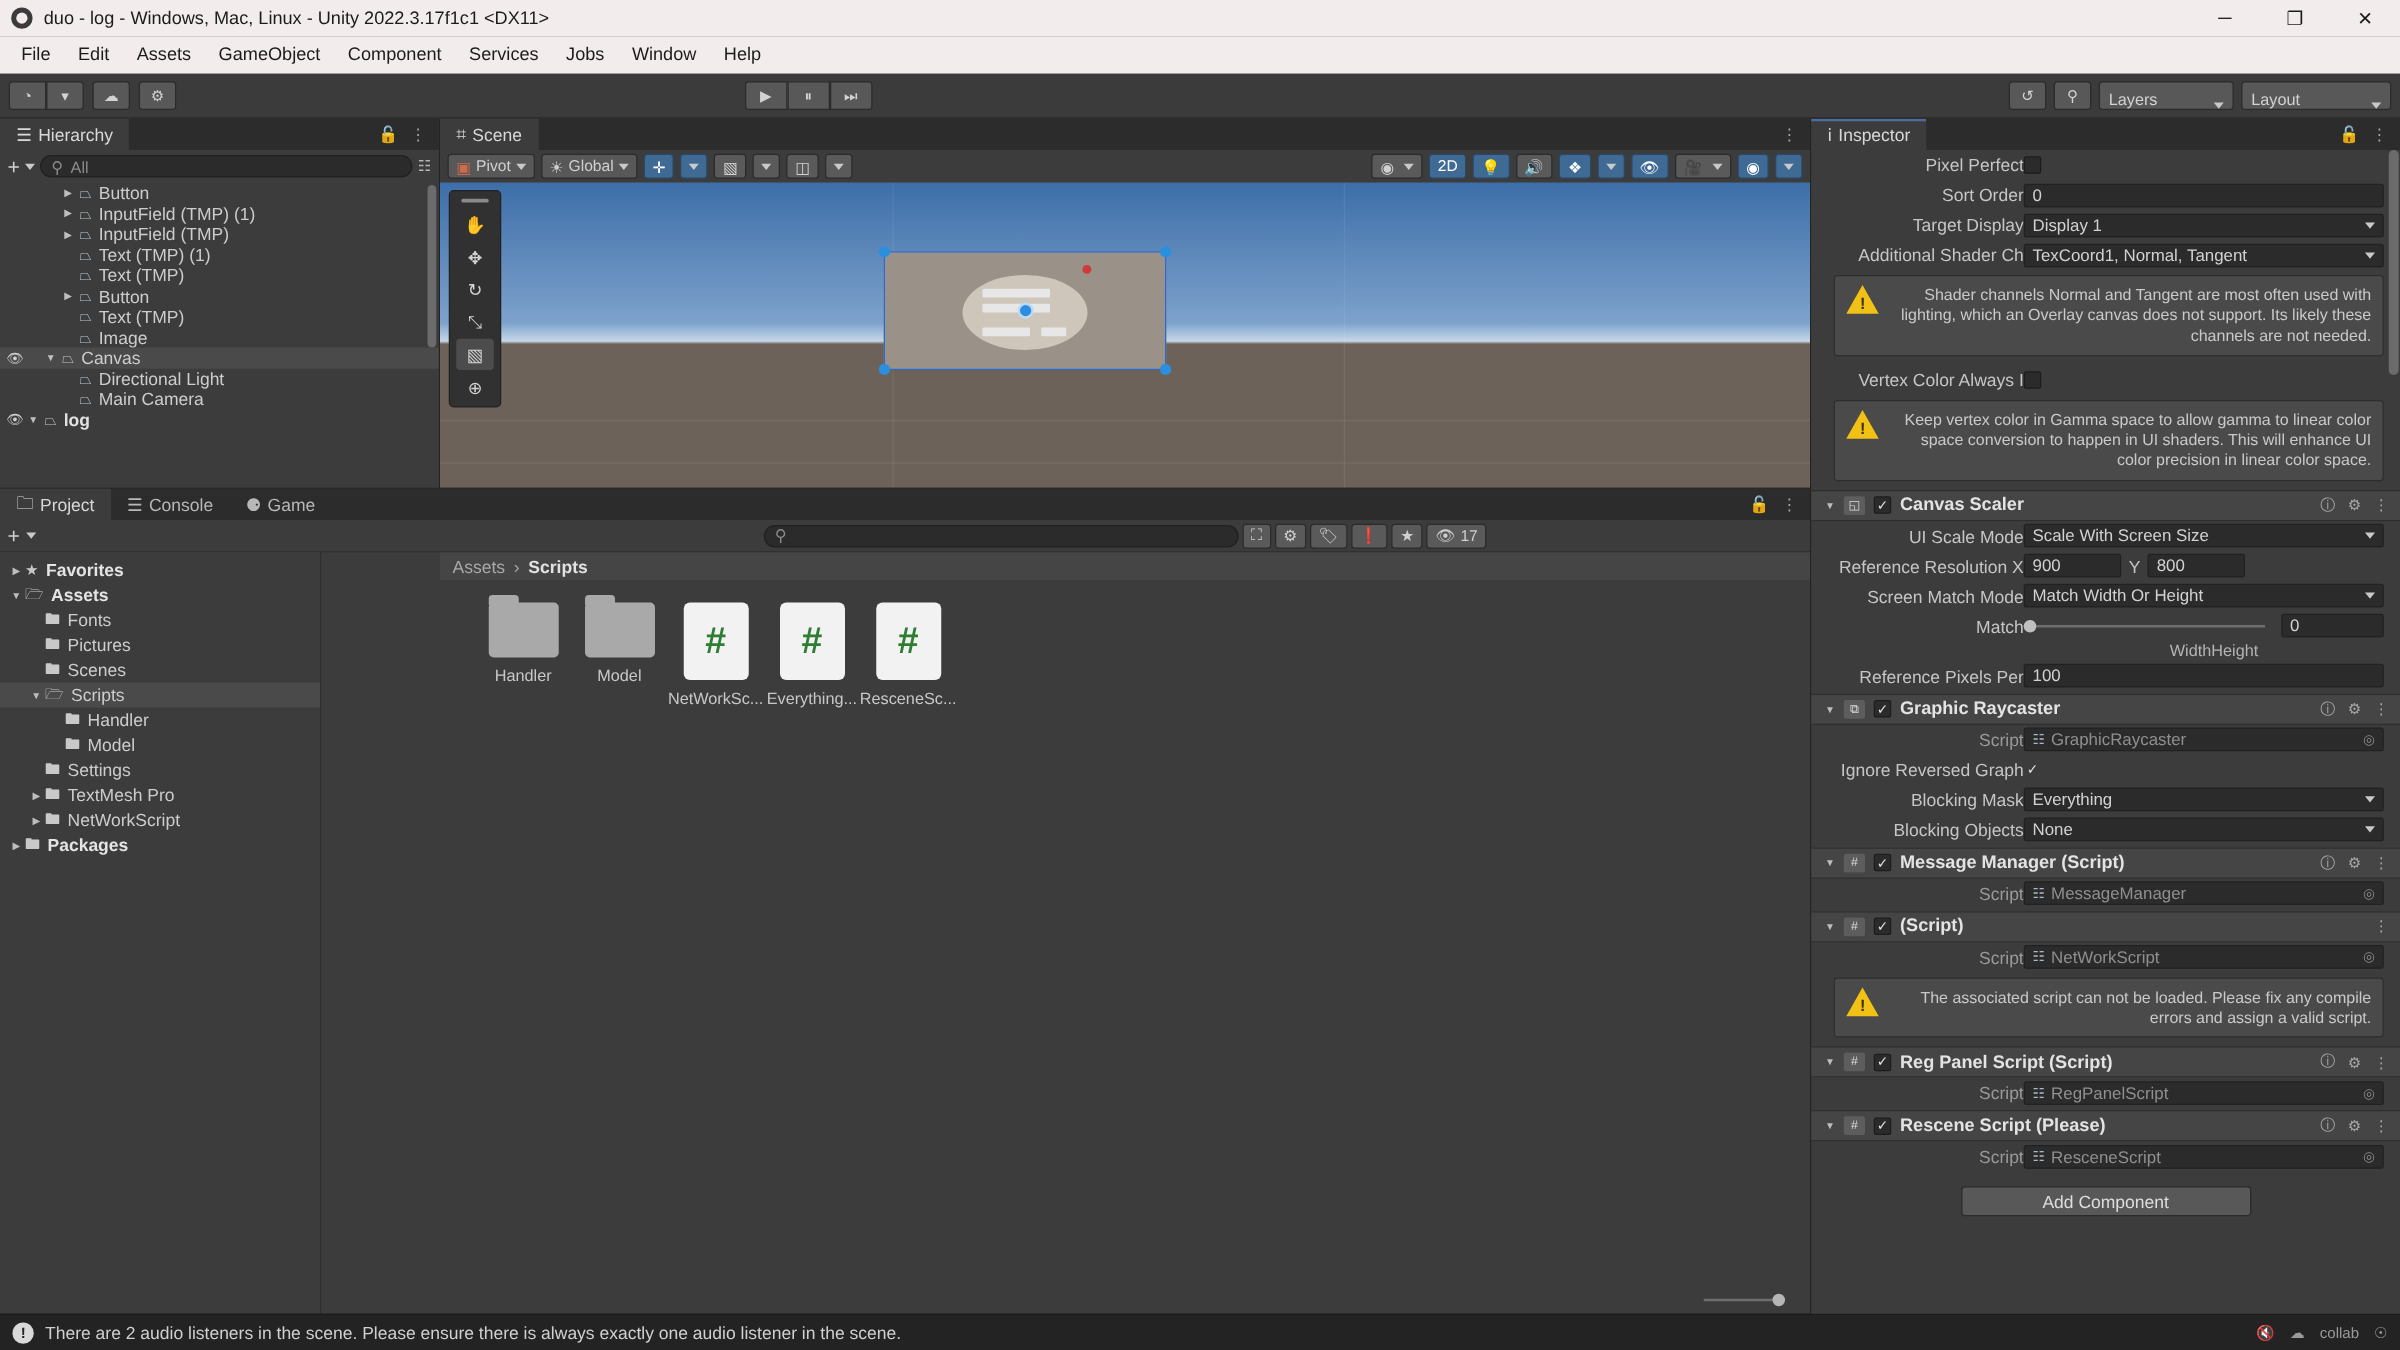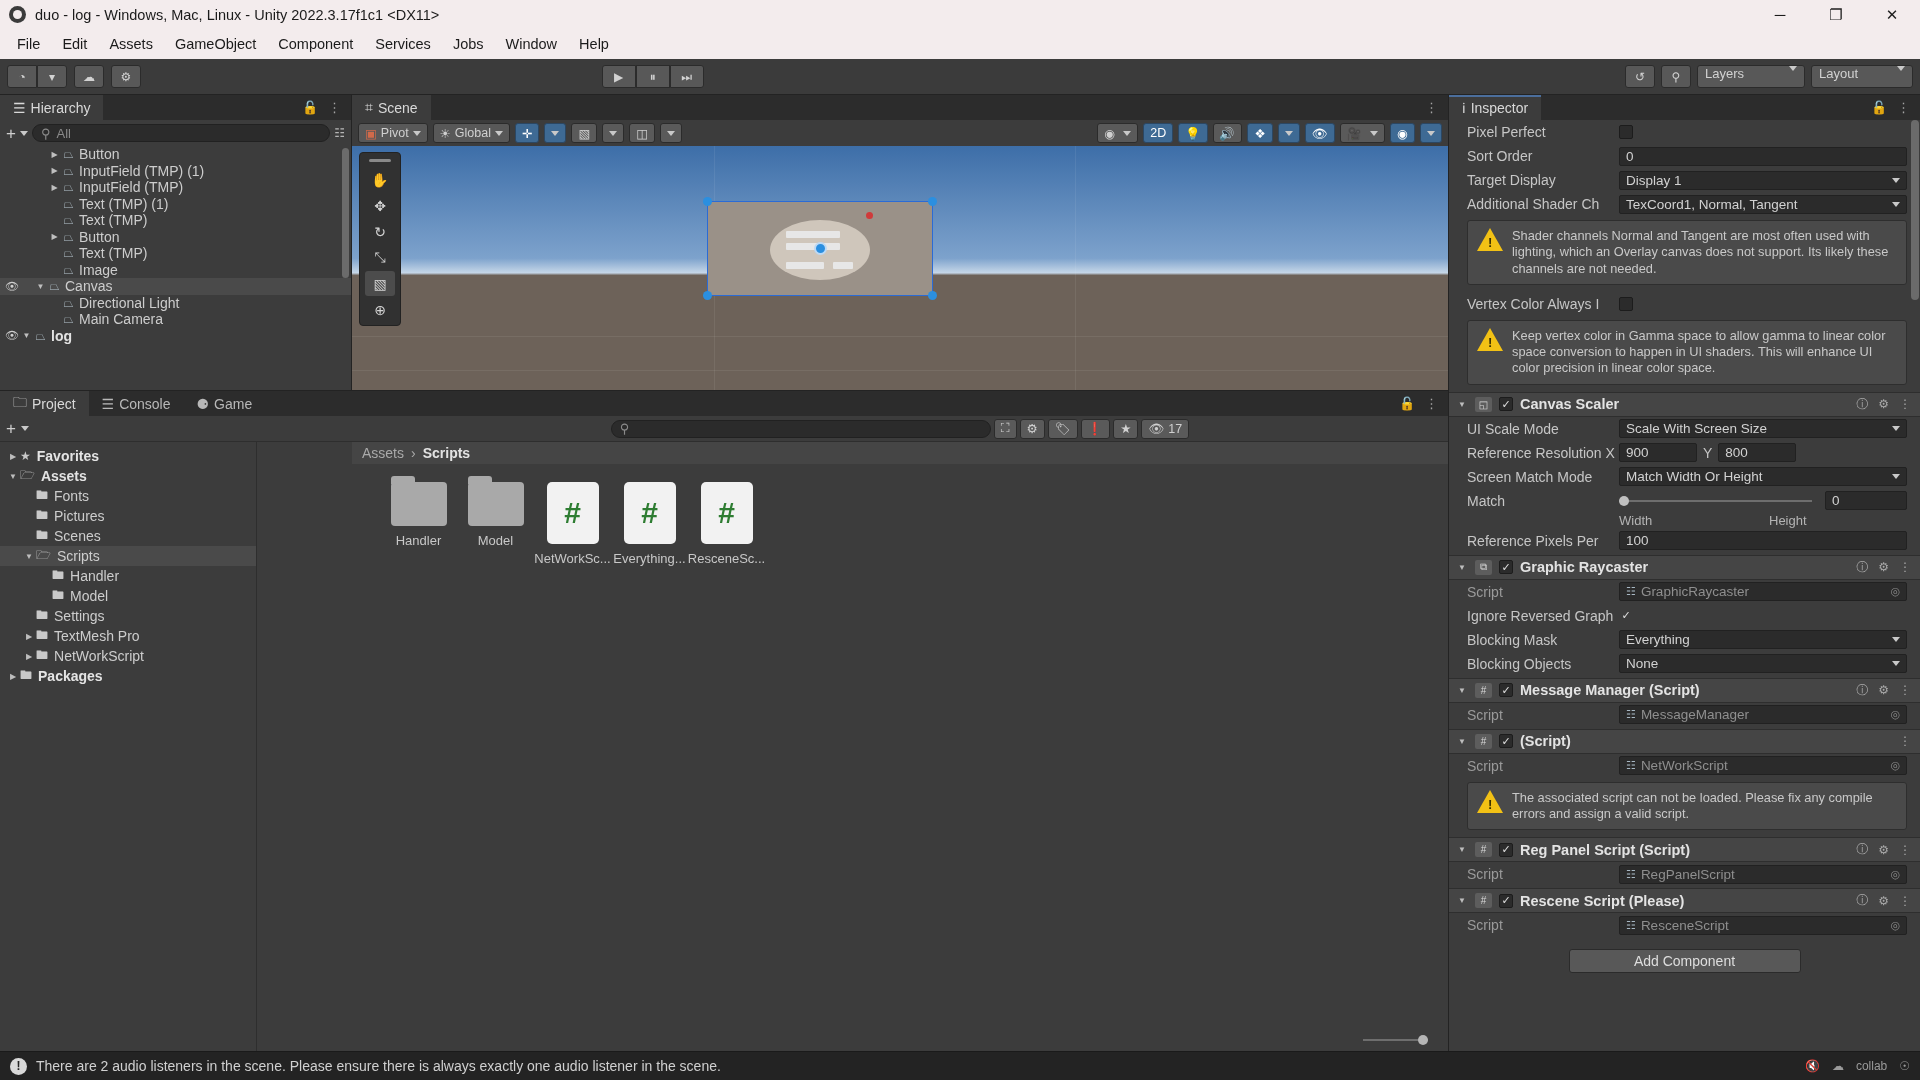--- a/index.html
+++ b/index.html
@@ -53,21 +53,21 @@
   }
   .tbtn.round-l { border-radius: 3px 0 0 3px; }
   .tbtn.round-r { border-radius: 0 3px 3px 0; }
   .tbtn.round { border-radius: 3px; }
   .tbtn.sep { margin-left: 7px; }
   .play-group { margin: 0 auto; display: flex; }
   .play-group .tbtn { min-width: 34px; }
   .tb-right { margin-left: auto; display: flex; align-items: center; gap: 6px; }
   .tb-dd {
     height: 23px; background: #585858; border: 1px solid #2b2b2b; border-radius: 3px;
-    display: flex; align-items: flex-start; padding: 0 7px; font-size: 13px; color: #d2d2d2;
+    display: flex; align-items: flex-end; padding: 0 7px; font-size: 13px; color: #d2d2d2;
     justify-content: space-between; gap: 18px;
   }
   .caret { width: 0; height: 0; border-left: 4px solid transparent; border-right: 4px solid transparent; border-top: 5px solid #c9c9c9; }
 
   
   .workspace { flex: 1 1 auto; display: flex; background: #383838; min-height: 0; }
   .col-left { width: 352px; flex: 0 0 352px; display: flex; flex-direction: column; }
   .col-mid  { flex: 1 1 auto; display: flex; flex-direction: column; min-width: 0; }
   .col-right{ width: 472px; flex: 0 0 472px; display: flex; flex-direction: column; background: #383838; border-left: 1px solid #232323; }
 
@@ -175,21 +175,21 @@
   .asset .thumb-script {
     width: 52px; height: 62px; background: #f2f2f2; border-radius: 5px; position: relative; margin-bottom: 7px;
     display: flex; align-items: center; justify-content: center; color: #2e7d32; font-size: 30px; font-weight: bold;
   }
   .asset .aname { font-size: 13px; color: #c8c8c8; text-align: center; white-space: nowrap; }
   .zoom-slider { height: 22px; display: flex; align-items: center; justify-content: flex-end; padding-right: 20px; background: #3c3c3c; }
   .zs-track { width: 65px; height: 2px; background: #6e6e6e; position: relative; }
   .zs-knob { position: absolute; right: 0; top: -4px; width: 10px; height: 10px; border-radius: 50%; background: #b5b5b5; }
 
   
-  .insp-body { flex: 1 1 auto; overflow: hidden; background: #3c3c3c; position: relative; }
+  .insp-body { flex: 1 1 auto; overflow: hidden; background: #3c3c3c; position: relative; text-align: right; }
   .insp-scroll { position: absolute; right: 1px; top: 0; width: 8px; height: 180px; background: #6b6b6b; border-radius: 4px; }
   .irow { display: flex; align-items: center; height: 24px; padding-left: 18px; font-size: 14px; color: #c6c6c6; }
   .irow .lab { width: 152px; flex: 0 0 152px; white-space: nowrap; overflow: hidden; }
   .irow .lab.dim { color: #9a9a9a; }
   .ifield {
     flex: 1 1 auto; height: 19px; background: #2b2b2b; border: 1px solid #212121; border-radius: 2px;
     display: flex; align-items: center; padding: 0 6px; font-size: 13.5px; color: #d2d2d2; margin-right: 13px;
   }
   .ifield.dd { justify-content: space-between; }
   .ifield.obj { background: #2b2b2b; color: #8f8f8f; justify-content: space-between; }
@@ -272,21 +272,21 @@
       <div class="tbtn round-r">⏭</div>
     </div>
 
     <div class="tb-right">
       <div class="tbtn round">↺</div>
       <div class="tbtn round">⚲</div>
       <div class="tb-dd" style="width:108px">
         <span>Layers</span>
         <span class="caret"></span>
       </div>
-      <div class="tb-dd" style="width:102px">
+      <div class="tb-dd" style="width:120px">
         <span>Layout</span>
         <span class="caret"></span>
       </div>
     </div>
   </div>
 
   <div class="workspace">
 
     <div class="col-left">
 

